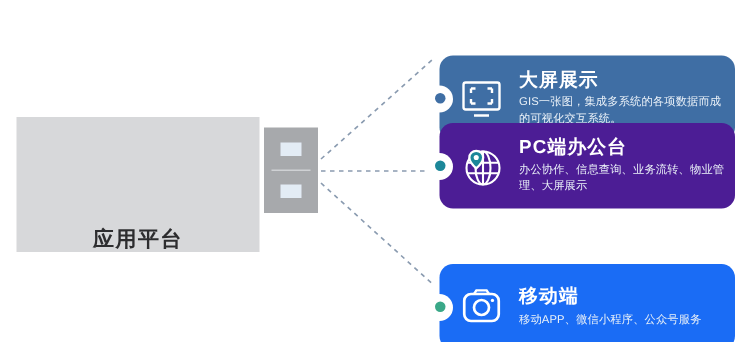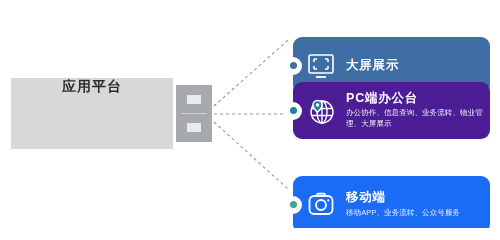--- a/index.html
+++ b/index.html
@@ -14,26 +14,26 @@
     overflow: hidden;
     font-family: "Liberation Sans", "DejaVu Sans", sans-serif;
   }
 
   
   .platform-panel {
     position: absolute;
     left: 11px;
     top: 78px;
     width: 162px;
-    height: 71px;
+    height: 90px;
     background: #d7d8da;
     display: flex;
     flex-direction: column;
     align-items: center;
-    justify-content: flex-start;
+    justify-content: flex-end;
   }
   .platform-title {
     font-size: 14px;
     font-weight: bold;
     color: #2d2d2f;
     letter-spacing: 1px;
     line-height: 1.2;
   }
   .platform-sub {
     margin-top: 5px;
@@ -167,20 +167,21 @@
   </div>
   <div class="card-icon">
     <svg width="28" height="26" viewBox="0 0 28 26" fill="none" stroke="#ffffff" stroke-width="1.6">
       <rect x="2" y="2" width="24" height="18" rx="1.5"></rect>
       <path d="M7 6 h3 M7 6 v3 M21 6 h-3 M21 6 v3 M7 16 h3 M7 16 v-3 M21 16 h-3 M21 16 v-3"></path>
       <path d="M9 24 h10" stroke-width="1.8"></path>
     </svg>
   </div>
   <div class="card-text">
     <div class="card-title">大屏展示</div>
+    <div class="card-desc">GIS一张图，集成多系统的各项数据而成的可视化交互系统。</div>
   </div>
 </div>
 
 <div class="card card-pc">
   <div class="card-notch">
     <div class="dot" style="background:#1c8799"></div>
   </div>
   <div class="card-icon">
     <svg width="28" height="28" viewBox="0 0 28 28" fill="none" stroke="#ffffff" stroke-width="1.4">
       <circle cx="15" cy="15" r="11"></circle>
@@ -203,15 +204,15 @@
   <div class="card-icon">
     <svg width="28" height="26" viewBox="0 0 28 26" fill="none" stroke="#ffffff" stroke-width="1.8">
       <rect x="2.5" y="4" width="23" height="18" rx="4.5"></rect>
       <circle cx="14" cy="13" r="5"></circle>
       <circle cx="21.3" cy="8.3" r="1.1" fill="#ffffff" stroke="none"></circle>
       <path d="M9 4 l1.6 -2.4 h6.8 L19 4" stroke-width="1.6"></path>
     </svg>
   </div>
   <div class="card-text">
     <div class="card-title">移动端</div>
-    <div class="card-desc">移动APP、业务流转、公众号服务</div>
+    <div class="card-desc">移动APP、微信小程序、公众号服务</div>
   </div>
 </div>
 
 </body></html>

